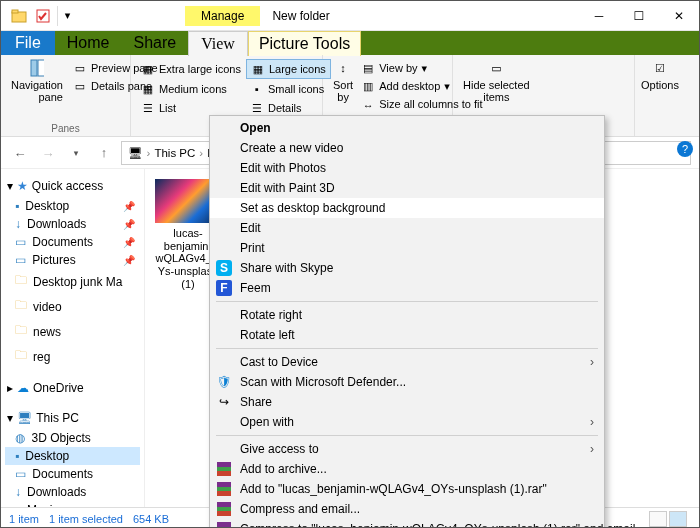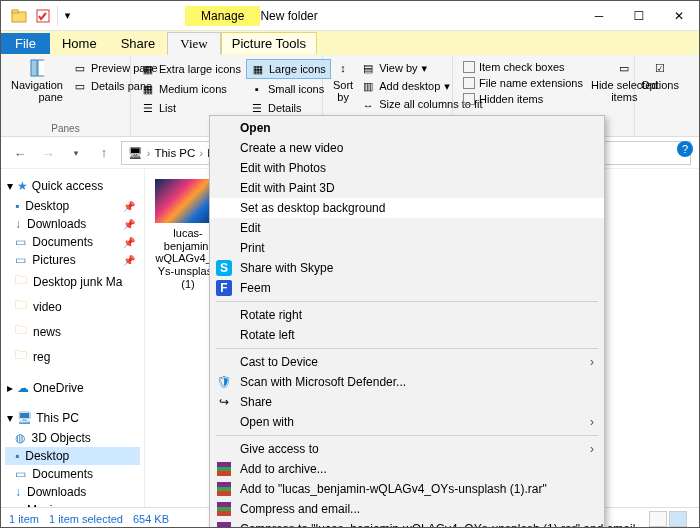--- a/index.html
+++ b/index.html
@@ -1,24 +1,24 @@
 <!DOCTYPE html>
 <html><head>
 <meta charset="utf-8">
 <style>
   * { margin: 0; padding: 0; box-sizing: border-box; font-family: "Segoe UI", Arial, sans-serif; }
   body { background: #fff; width: 700px; height: 528px; overflow: hidden; border: 1px solid #555; position: relative;}
   .titlebar { height: 30px; display: flex; align-items: center; background: #fff; border-bottom: 1px solid #e5e5e5; }
   .titlebar .qat { display: flex; align-items: center; gap: 4px; padding-left: 8px;}
   .qat .qat-btn { width:20px; height:20px; display:flex; align-items:center; justify-content:center; font-size:11px;}
   .manage-tab { background: #fff86b; padding: 3px 16px; font-size: 12px; margin-left: 108px;}
-  .titlebar .wtitle { font-size: 12px; }
+  .titlebar .wtitle { margin-left: 12px; font-size: 12px; }
   .winctl { margin-left:auto; display:flex; }
   .winctl > div { width: 40px; height:30px; display:flex; align-items:center; justify-content:center; font-size:12px; }
-  .menurow { display:flex; align-items:center; height: 24px; font-size:13px; background:#fef9c3; }
+  .menurow { display:flex; align-items:center; height: 24px; font-size:16px; background:#4d7c0f; }
   .menurow .file { background:#1979ca; color:#fff; padding:3px 14px; }
   .menurow .mtab { padding:3px 12px; }
   .menurow .mtab.active { border:1px solid #ccc; border-bottom:none; background:#f5f5f5;font-family:Liberation Serif, serif; }
   .pictools { border:1px solid #e8d46c; border-bottom:none; padding:3px 10px; background:#fffde6;}
   .ribbon { height: 82px; background:#f5f5f5; border-bottom:1px solid #ddd; display:flex; font-size:11px; }
   .rgroup { border-right:1px solid #e0e0e0; padding:4px 6px; display:flex; flex-direction:column; position:relative;}
   .rgroup .glabel { text-align:center; font-size:10px; color:#666; position:absolute; bottom:2px; left:0; right:0;}
   .rbtn { display:flex; align-items:center; gap:4px; padding:2px 4px; white-space:nowrap;}
   .rbtn .ic { width:14px; height:14px; display:inline-flex; align-items:center; justify-content:center;}
   .largeicons-hl { background:#cde6f7; border:1px solid #7eb4e0; }
@@ -157,34 +157,20 @@
             <span class="ic">↔</span>
             <span>Size all columns to fit</span>
           </div>
       </div>
     </div>
     <div class="glabel">Current view</div>
   </div>
 
   <div class="rgroup" style="width:182px">
     <div style="display:flex">
-      <div style="flex:1">
-        <div class="rbtn">
-            <span class="chk"></span>
-            <span>Item check boxes</span>
-          </div>
-        <div class="rbtn">
-            <span class="chk"></span>
-            <span>File name extensions</span>
-          </div>
-        <div class="rbtn">
-            <span class="chk"></span>
-            <span>Hidden items</span>
-          </div>
-      </div>
       <div class="rbtn" style="flex-direction:column;text-align:center;line-height:1.1">
         <span class="ic">▭</span>
         <span style="white-space:pre">Hide selected
 items</span>
       </div>
     </div>
     <div class="glabel">Show/hide</div>
   </div>
 
   <div class="rgroup" style="width:50px;border-right:none">

